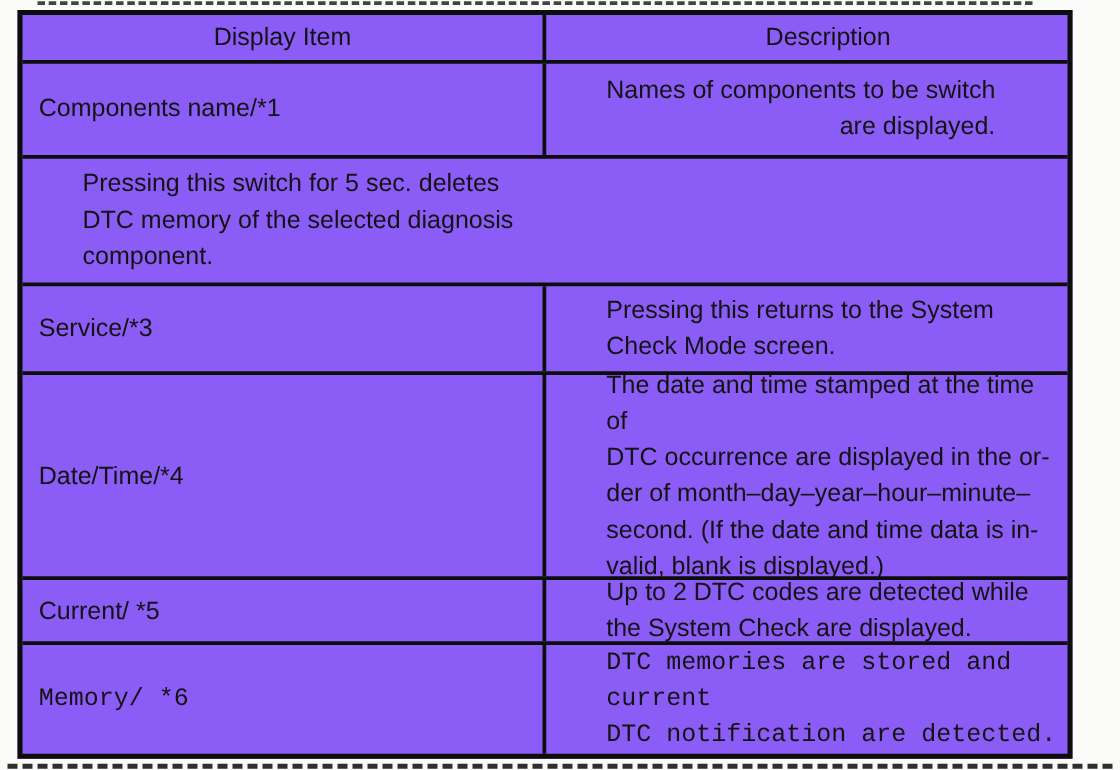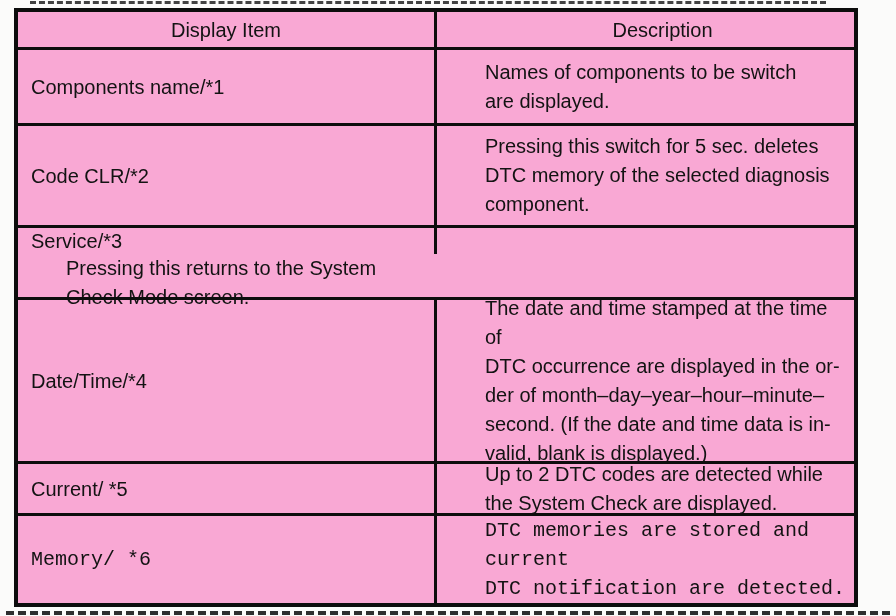--- a/index.html
+++ b/index.html
@@ -39,33 +39,33 @@
     border-top: 4px dashed #1a1a1a;
     opacity: .9;
   }
 
   .scan-table {
     position: absolute;
     left: 14px;
     top: 8px;
     width: 844px;
     height: 599px;
-    background: #f9a8d4;
+    background: #8b5cf6;
     border: 4px solid #0d0d0d;
     display: flex;
     flex-direction: column;
   }
 
   .row { display: flex; width: 100%; }
   .row + .row { border-top: 3px solid #0d0d0d; }
 
   .h-head { height: 36px; }
-  .h-r1 { height: 77px; }
+  .h-r1 { height: 77px; text-align: right; }
   .h-r2 { height: 103px; }
-  .h-r3 { height: 72px; flex-direction: column; }
+  .h-r3 { height: 72px; }
   .h-r4 { height: 164px; }
   .h-r5 { height: 52px; }
   .h-r6 { flex: 1; font-family: Liberation Mono, monospace; }
 
   .cell-item {
     width: 419px;
     border-right: 3px solid #0d0d0d;
     display: flex;
     align-items: center;
     padding-left: 13px;
@@ -116,23 +116,20 @@
       <div class="cell-item">
         <span class="item-text">Components name/*1</span>
       </div>
       <div class="cell-desc">
         <span class="desc-text">Names of components to be switch
 are displayed.</span>
       </div>
     </div>
 
     <div class="row h-r2">
-      <div class="cell-item">
-        <span class="item-text">Code CLR/*2</span>
-      </div>
       <div class="cell-desc">
         <span class="desc-text">Pressing this switch for 5 sec. deletes
 DTC memory of the selected diagnosis
 component.</span>
       </div>
     </div>
 
     <div class="row h-r3">
       <div class="cell-item">
         <span class="item-text">Service/*3</span>

